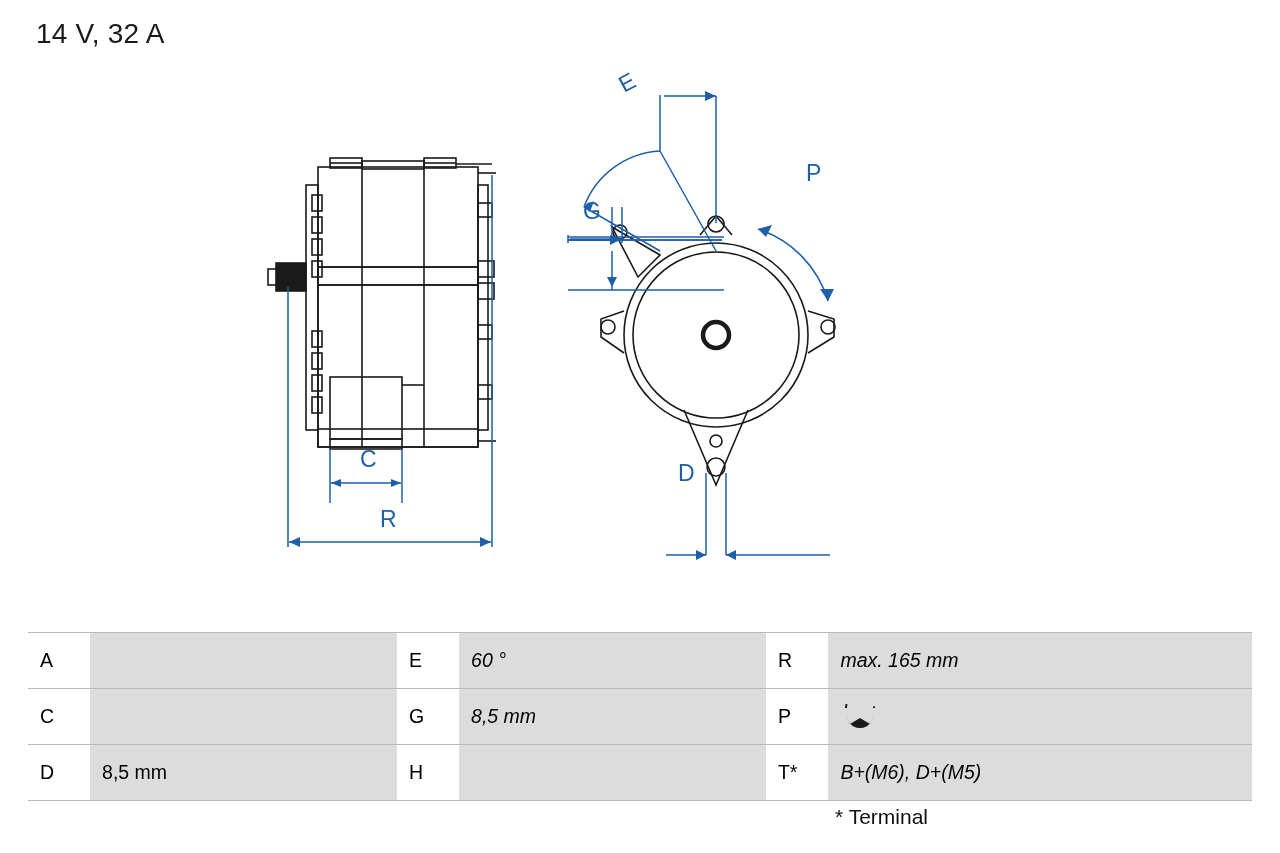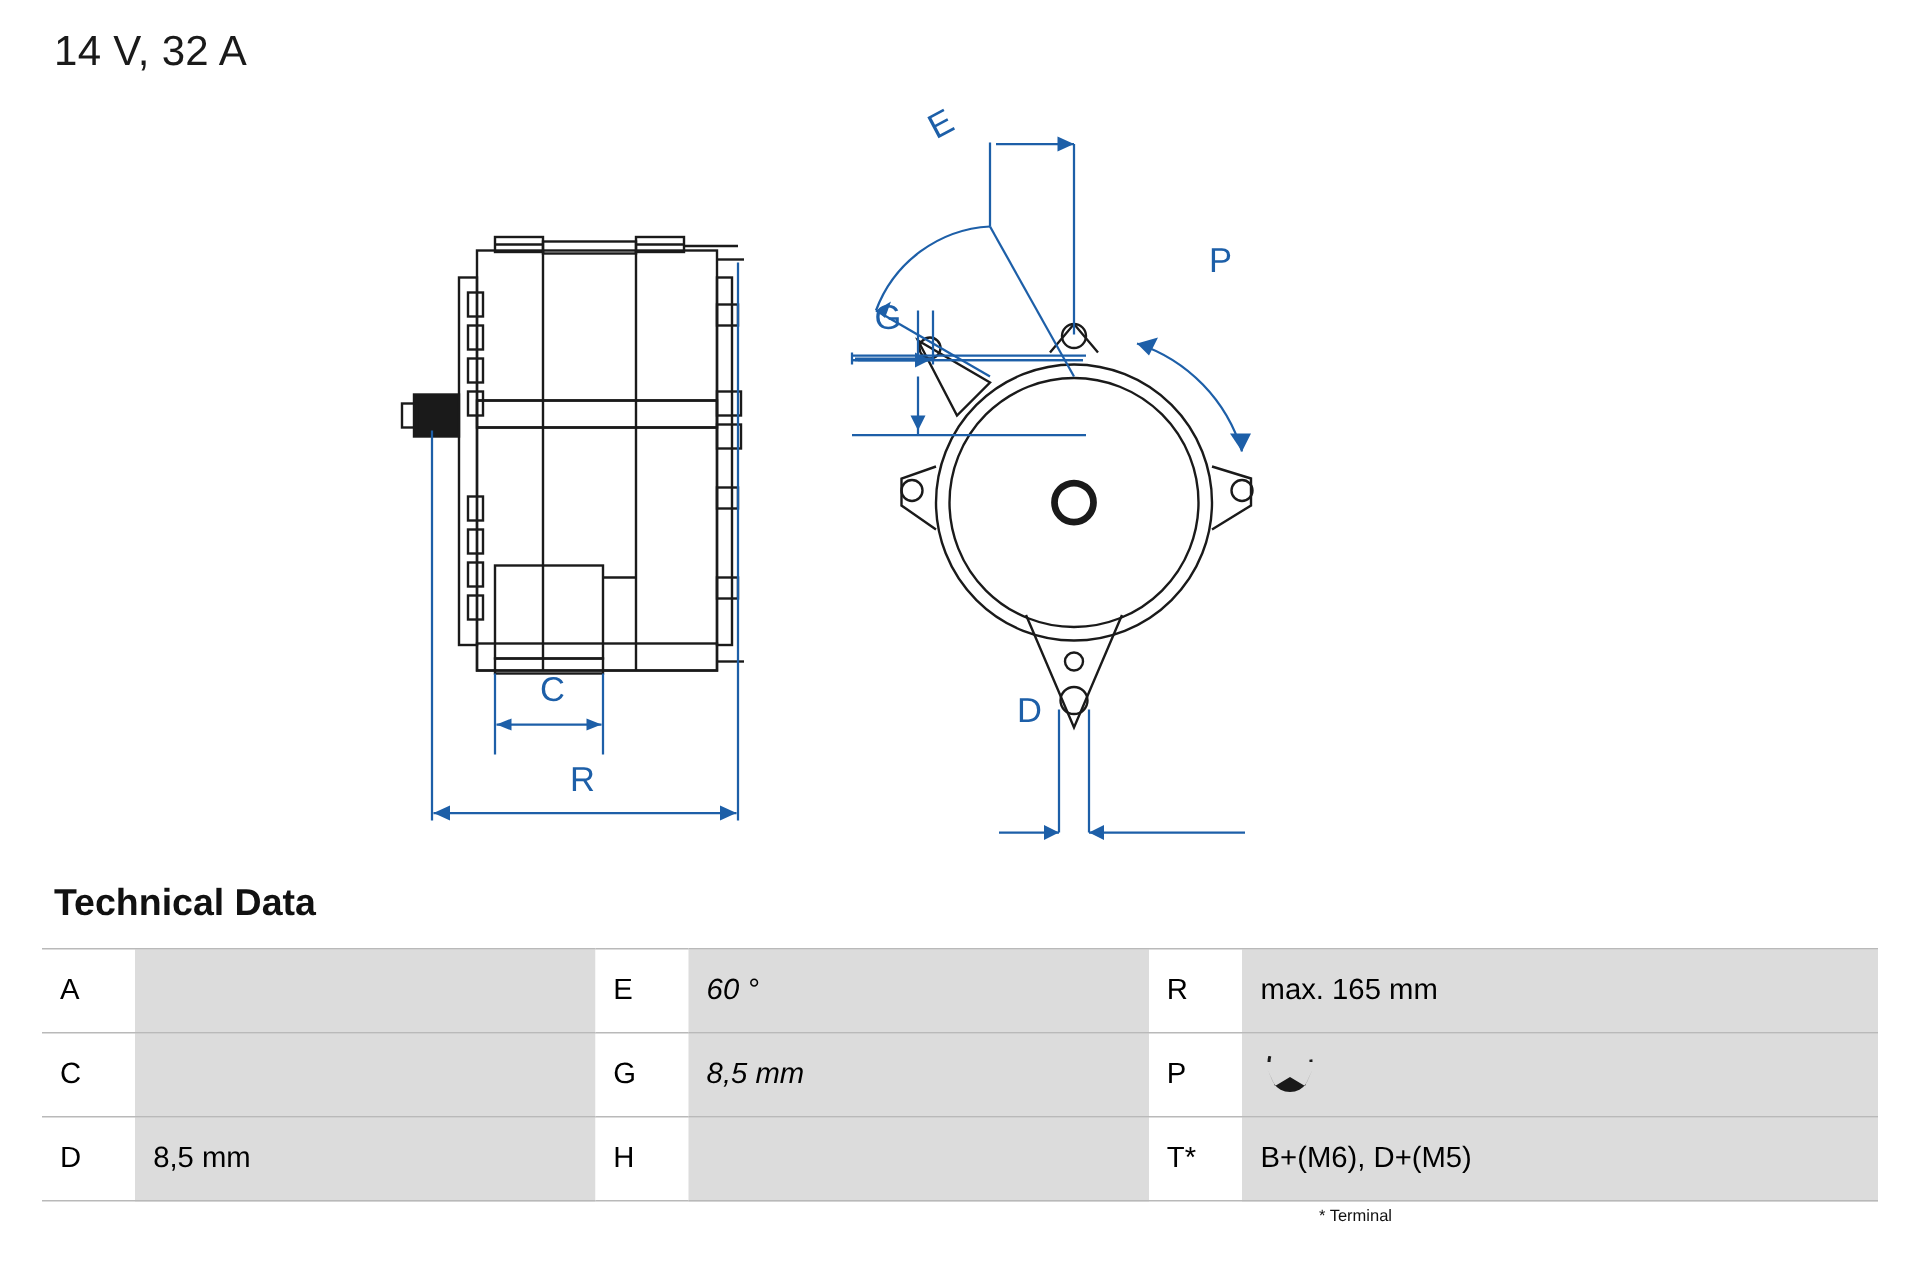--- a/index.html
+++ b/index.html
@@ -62,26 +62,26 @@
   td.key {
     width: 40px;
     background: #ffffff;
     padding-left: 12px;
   }
   td.val {
     background: #dcdcdc;
   }
   td.v1 { width: 300px; }
   td.v2 { width: 300px; font-style: italic; }
-  td.v3 { width: 420px; }
+  td.v3 { width: 420px; font-style: italic; }
   .footnote {
     position: absolute;
     right: 352px;
     top: 805px;
-    font-size: 11px;
+    font-size: 21px;
     color: #111;
   }
   .pulley-icon {
     display: inline-block;
     width: 40px;
     height: 26px;
     vertical-align: middle;
   }
 </style>
 </head>
@@ -219,21 +219,20 @@
     <g font-family="Liberation Sans, sans-serif" font-size="23" fill="#1d5fa8">
       <text x="624" y="38" transform="rotate(-28 624 38)">E</text>
       <text x="583" y="164">G</text>
       <text x="806" y="126">P</text>
       <text x="678" y="426">D</text>
       <text x="360" y="412">C</text>
       <text x="380" y="472">R</text>
     </g>
   </svg>
 
-  <div class="tech-heading">Technical Data</div>
 
   <table class="tech">
     <tbody>
       <tr>
         <td class="key">A</td>
         <td class="val v1"></td>
         <td class="key">E</td>
         <td class="val v2">60 °</td>
         <td class="key">R</td>
         <td class="val v3">max. 165 mm</td>

